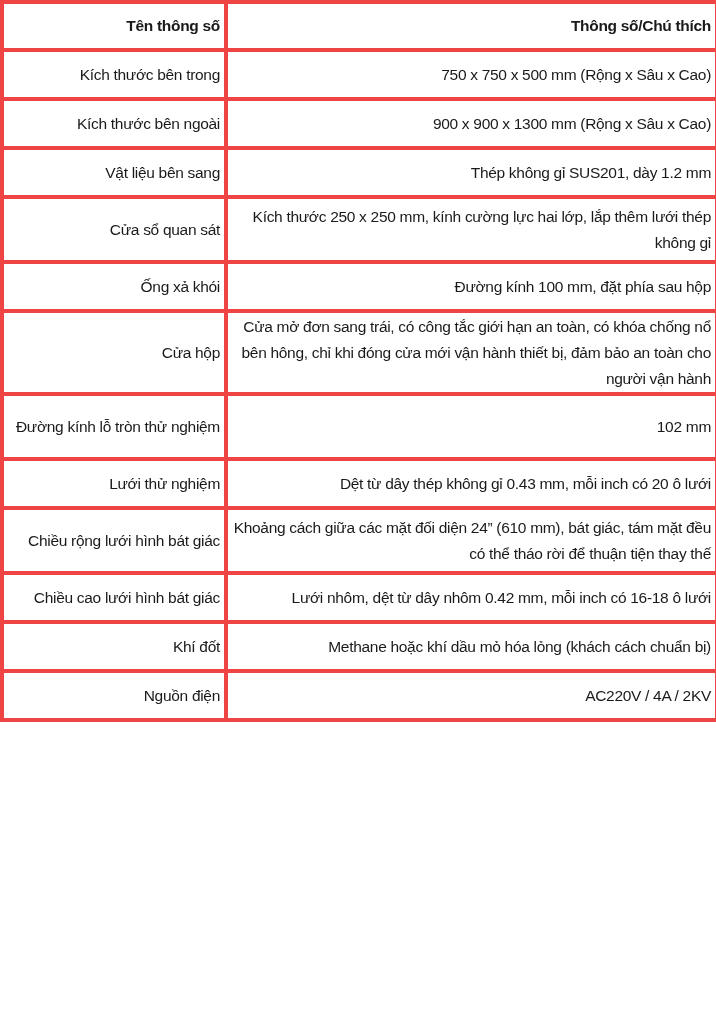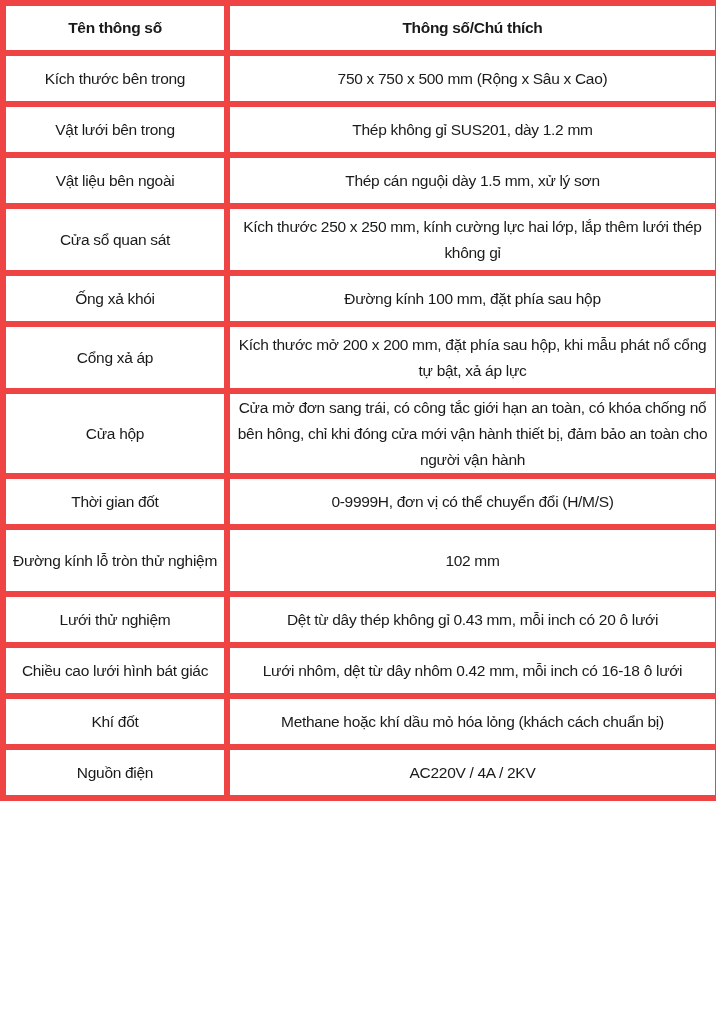--- a/index.html
+++ b/index.html
@@ -17,27 +17,27 @@
     table.spec-table {
       border-collapse: collapse;
       width: 715px;
       table-layout: fixed;
       margin: 0;
     }
     table.spec-table col.c1 { width: 224px; }
     table.spec-table col.c2 { width: 491px; }
     table.spec-table th,
     table.spec-table td {
-      border: 6px solid #ef4444;
+      border: 4px solid #ef4444;
       padding: 0 4px 0 4px;
       vertical-align: middle;
       font-size: 15.5px;
       line-height: 26px;
       letter-spacing: -0.3px;
-      text-align: center;
+      text-align: right;
       word-wrap: break-word;
     }
     table.spec-table th {
       font-weight: bold;
       height: 44px;
     }
     table.spec-table td {
       font-weight: normal;
     }
     tr.h1 td { height: 45px; }
@@ -57,54 +57,50 @@
       <th>Tên thông số</th>
       <th>Thông số/Chú thích</th>
     </tr>
   </thead>
   <tbody>
     <tr class="h1">
       <td>Kích thước bên trong</td>
       <td>750 x 750 x 500 mm (Rộng x Sâu x Cao)</td>
     </tr>
     <tr class="h1">
-      <td>Vật lưới bên trong</td>
-      <td>Thép không gỉ SUS201, dày 1.2 mm</td>
+      <td>Kích thước bên ngoài</td>
+      <td>900 x 900 x 1300 mm (Rộng x Sâu x Cao)</td>
     </tr>
     <tr class="h1">
-      <td>Vật liệu bên ngoài</td>
-      <td>Thép cán nguội dày 1.5 mm, xử lý sơn</td>
+      <td>Vật liệu bên sang</td>
+      <td>Thép không gỉ SUS201, dày 1.2 mm</td>
     </tr>
     <tr class="h2">
       <td>Cửa sổ quan sát</td>
       <td>Kích thước 250 x 250 mm, kính cường lực hai lớp, lắp thêm lưới thép không gỉ</td>
     </tr>
     <tr class="h1">
       <td>Ống xả khói</td>
       <td>Đường kính 100 mm, đặt phía sau hộp</td>
     </tr>
-    <tr class="h2">
-      <td>Cổng xả áp</td>
-      <td>Kích thước mở 200 x 200 mm, đặt phía sau hộp, khi mẫu phát nổ cổng tự bật, xả áp lực</td>
-    </tr>
     <tr class="h3">
       <td>Cửa hộp</td>
       <td>Cửa mở đơn sang trái, có công tắc giới hạn an toàn, có khóa chống nổ bên hông, chỉ khi đóng cửa mới vận hành thiết bị, đảm bảo an toàn cho người vận hành</td>
-    </tr>
-    <tr class="h1">
-      <td>Thời gian đốt</td>
-      <td>0-9999H, đơn vị có thể chuyển đổi (H/M/S)</td>
     </tr>
     <tr class="h2">
       <td>Đường kính lỗ tròn thử nghiệm</td>
       <td>102 mm</td>
     </tr>
     <tr class="h1">
       <td>Lưới thử nghiệm</td>
       <td>Dệt từ dây thép không gỉ 0.43 mm, mỗi inch có 20 ô lưới</td>
+    </tr>
+    <tr class="h2">
+      <td>Chiều rộng lưới hình bát giác</td>
+      <td>Khoảng cách giữa các mặt đối diện 24”  (610 mm), bát giác, tám mặt đều có thể tháo rời để thuận tiện thay thế</td>
     </tr>
     <tr class="h1">
       <td>Chiều cao lưới hình bát giác</td>
       <td>Lưới nhôm, dệt từ dây nhôm 0.42 mm, mỗi inch có 16-18 ô lưới</td>
     </tr>
     <tr class="h1">
       <td>Khí đốt</td>
       <td>Methane hoặc khí dầu mỏ hóa lỏng (khách cách chuẩn bị)</td>
     </tr>
     <tr class="h1">

